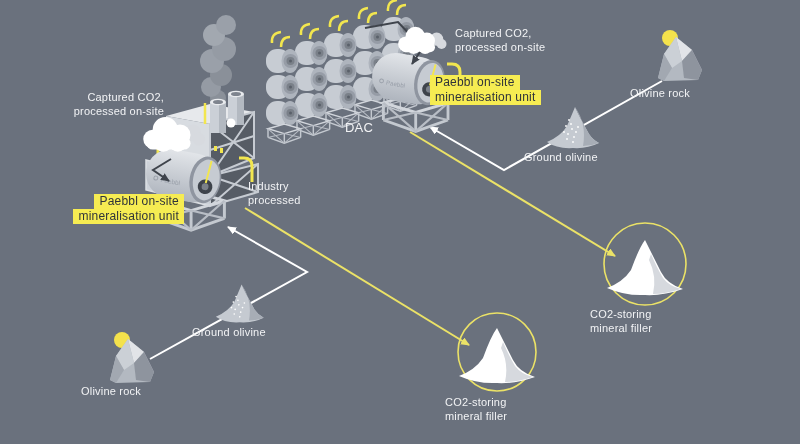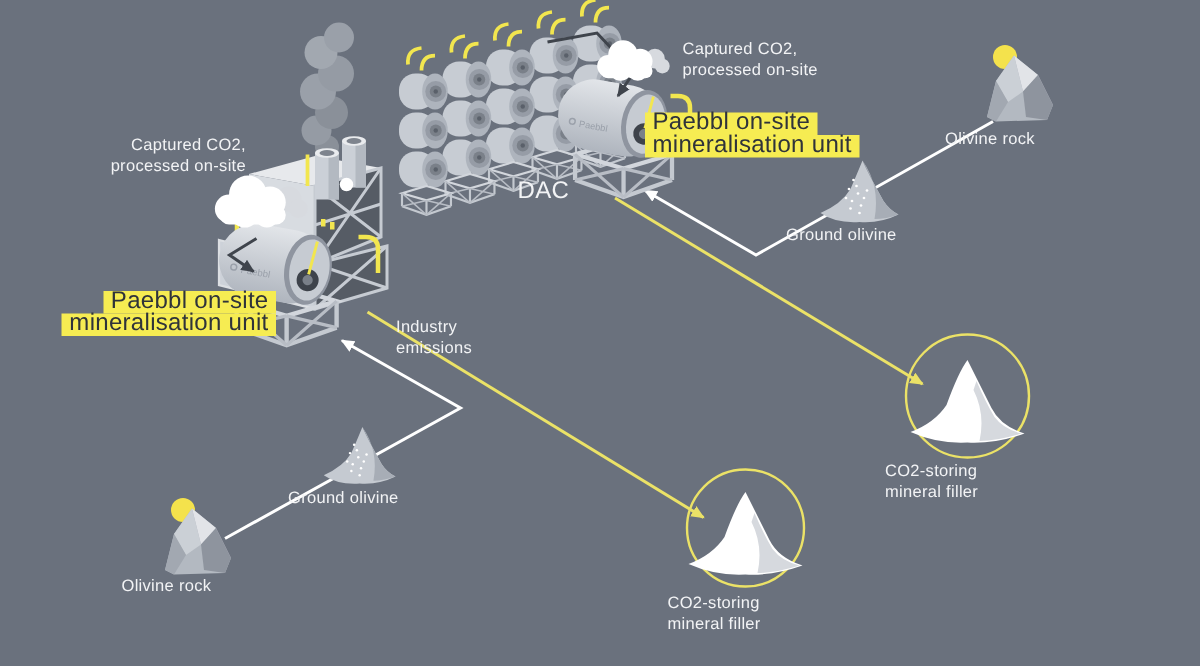--- a/index.html
+++ b/index.html
@@ -8,23 +8,23 @@
     background:#6A717D;
     font-family:"Liberation Sans", sans-serif;
   }
   #stage svg{position:absolute;left:0;top:0;}
   .lbl{position:absolute;color:#F2F3F5;font-size:11px;line-height:14px;letter-spacing:.2px;}
   .lbl.center{}
   .lbl.right{text-align:right;}
   .hl-line{display:block;}
   .hl-line span{
     display:inline-block;background:#F6EC52;color:#2F333A;
-    font-size:16px;line-height:14px;padding:0 5px 1px;white-space:nowrap;
+    font-size:12px;line-height:14px;padding:0 5px 1px;white-space:nowrap;
   }
-  .dac-lbl{font-size:16px;}
+  .dac-lbl{font-size:13px;}
 </style>
 </head>
 <body>
 
 <div id="stage">
 
 <svg width="800" height="444" viewBox="0 0 800 444">
   <defs>
     <linearGradient id="drumGrad" x1="0" y1="0" x2="0" y2="1">
       <stop offset="0" stop-color="#E2E5E9"></stop>
@@ -210,23 +210,23 @@
 <div class="lbl right" style="right:616px;top:194px;">
   <span class="hl-line"><span>Paebbl on-site</span></span>
   <span class="hl-line"><span>mineralisation unit</span></span>
 </div>
 
 <div class="lbl" style="left:430px;top:75px;">
   <span class="hl-line"><span>Paebbl on-site</span></span>
   <span class="hl-line"><span>mineralisation unit</span></span>
 </div>
 
-<div class="lbl" style="left:264px;top:179px;margin-top:32px;">
+<div class="lbl" style="left:248px;top:179px;">
   <div>Industry</div>
-  <div>emissions</div>
+  <div>processed</div>
 </div>
 
 <div class="lbl dac-lbl" style="left:345px;top:121px;">DAC</div>
 
 <div class="lbl center" style="left:630px;top:86px;width:100px;">Olivine rock</div>
 
 <div class="lbl center" style="left:524px;top:150px;width:100px;">Ground olivine</div>
 
 <div class="lbl center" style="left:81px;top:384px;width:100px;">Olivine rock</div>
 

